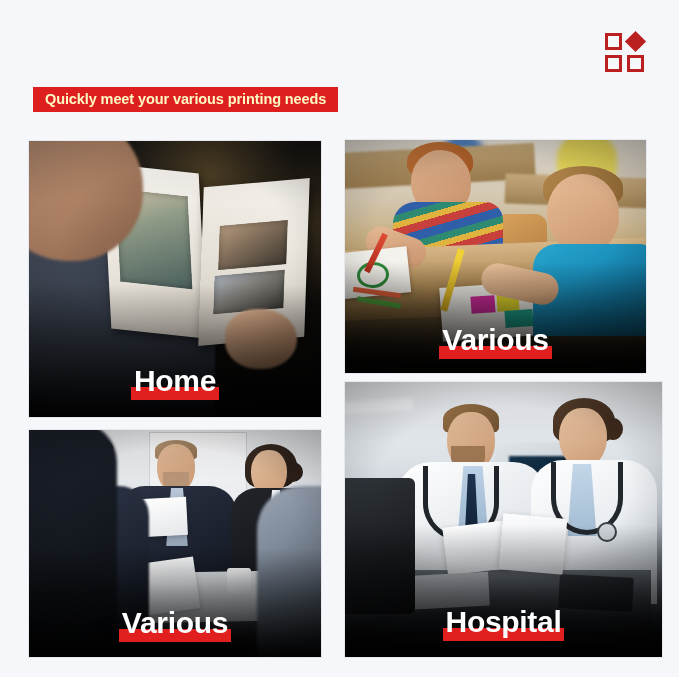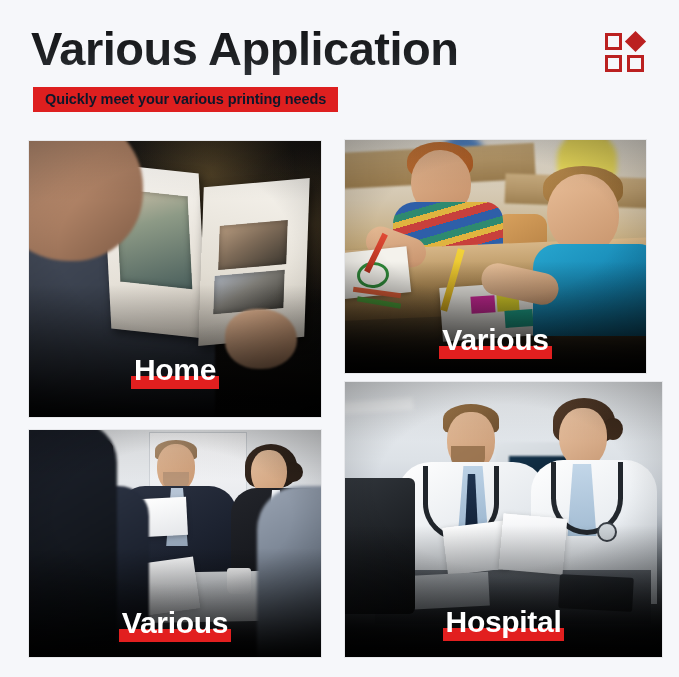--- a/index.html
+++ b/index.html
@@ -50,21 +50,21 @@
     left: 33px;
     top: 87px;
     height: 25px;
     padding: 0 12px 0 12px;
     background: #de1f1f;
     display: flex;
     align-items: center;
     box-sizing: border-box;
   }
   #subtitle-text {
-    color: #0f172a;
+    color: #fef9c3;
     font-size: 14.5px;
     font-weight: bold;
     letter-spacing: -0.1px;
     white-space: nowrap;
     line-height: 1;
   }
 
   
   #brand-logo {
     position: absolute;
@@ -139,21 +139,21 @@
     height: 13px;
     background: #e21f1f;
     z-index: -1;
   }
 
   #panel-home     { left: 29px;  top: 141px; width: 292px; height: 276px; }
   #panel-school   { left: 345px; top: 140px; width: 301px; height: 233px; }
   #panel-office   { left: 29px;  top: 430px; width: 292px; height: 227px; }
   #panel-hospital { left: 345px; top: 382px; width: 301px; height: 275px; padding-left: 16px; }
 
-  #panel-home .panel-label     { bottom: 28px; margin-top: 11px; }
+  #panel-home .panel-label     { bottom: 17px; margin-top: 11px; }
   #panel-school .panel-label   { bottom: 14px; }
   #panel-office .panel-label   { bottom: 15px; }
   #panel-hospital .panel-label { bottom: 16px; }
 
   
   #photo-home {
     background:
       radial-gradient(ellipse 42% 48% at 62% 12%, rgba(120,96,52,0.55) 0%, rgba(0,0,0,0) 70%),
       radial-gradient(ellipse 30% 40% at 97% 30%, rgba(92,74,44,0.5) 0%, rgba(0,0,0,0) 72%),
       linear-gradient(155deg, #1c1a18 0%, #15120f 45%, #0a0908 100%);
@@ -653,21 +653,20 @@
     transform: rotate(3deg);
   }
 </style>
 </head>
 <body>
 
 <div id="page">
 
   <div id="header">
 
-    <div id="page-title">Various Application</div>
 
     <div id="subtitle-banner">
       <span id="subtitle-text">Quickly meet your various printing needs</span>
     </div>
 
     <div id="brand-logo">
       <span class="logo-sq tl"></span>
       <span class="logo-diamond"></span>
       <span class="logo-sq bl"></span>
       <span class="logo-sq br"></span>

